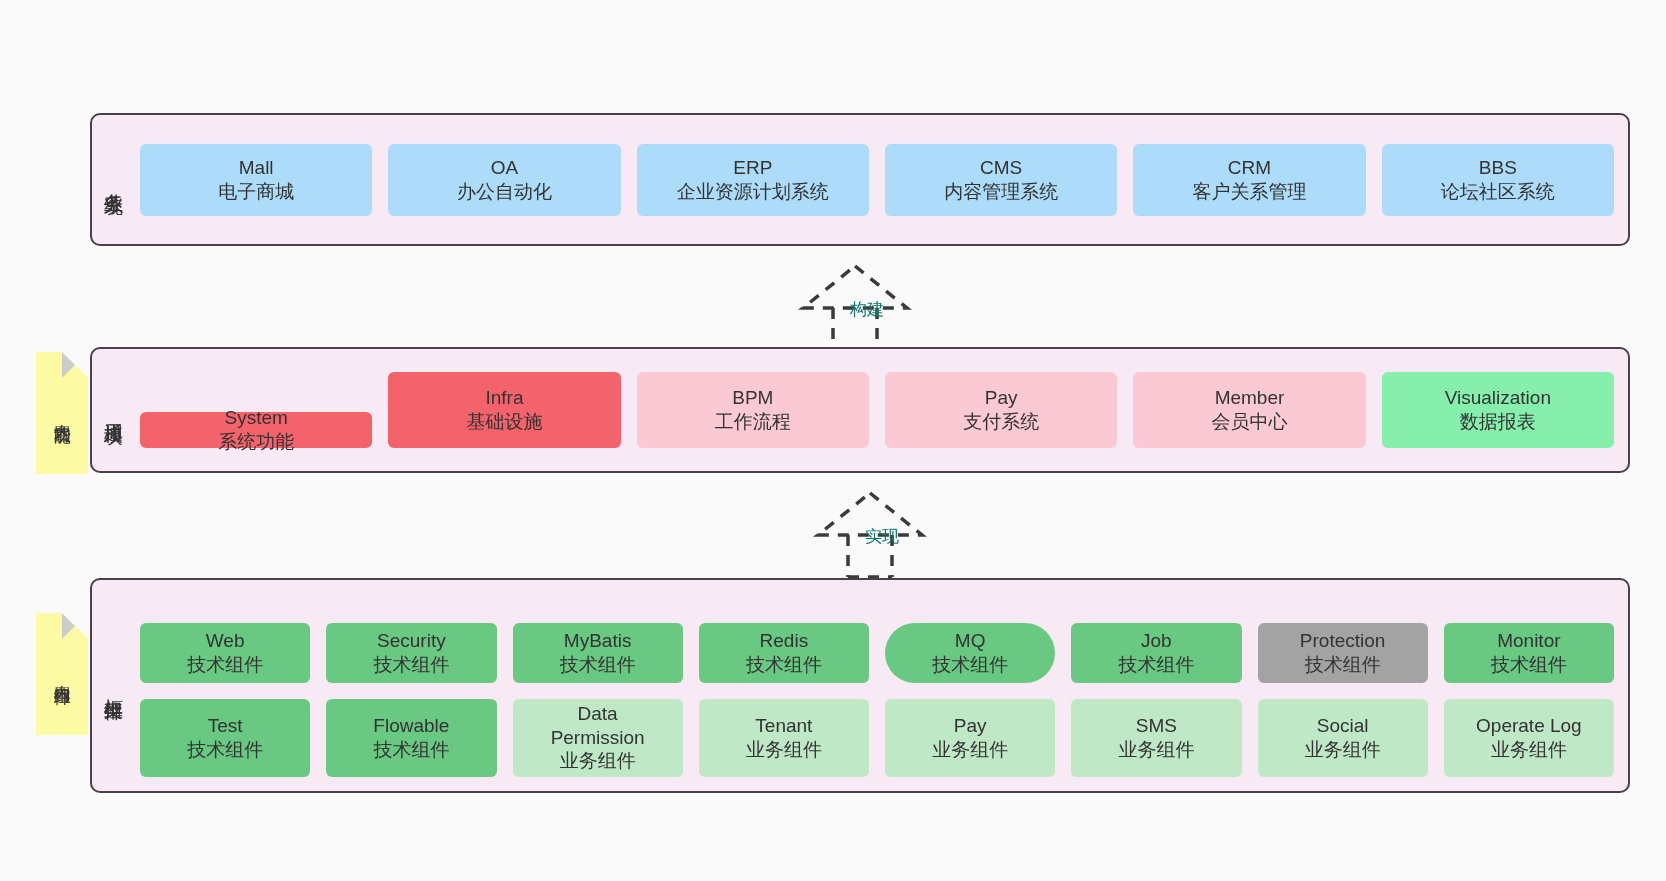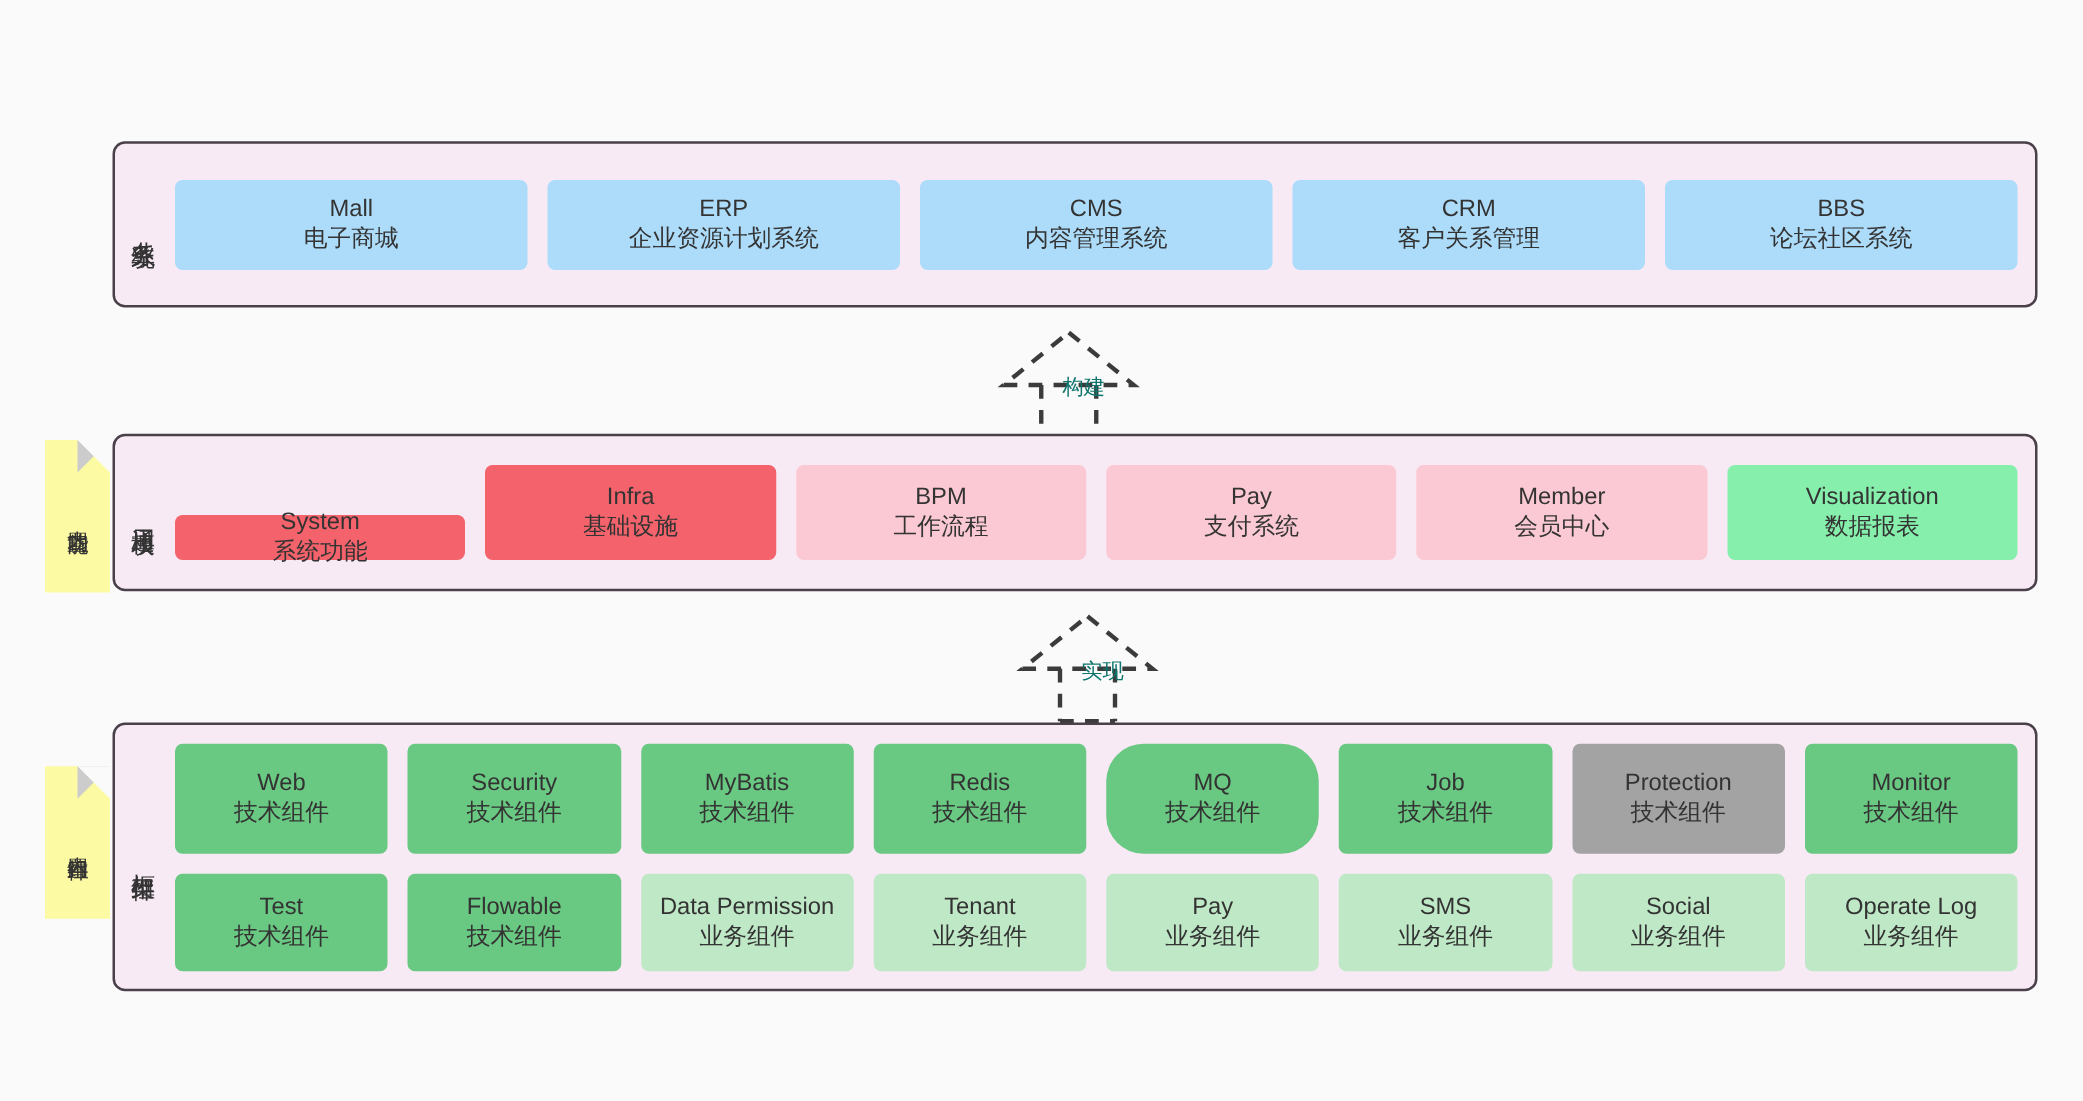--- a/index.html
+++ b/index.html
@@ -68,21 +68,21 @@
     flex: 1 1 0;
     border-radius: 6px;
     display: flex;
     flex-direction: column;
     align-items: center;
     justify-content: center;
     text-align: center;
     font-size: 19px;
     line-height: 1.25;
     color: #333333;
-    padding: 6px 4px;
+    padding: 6px 16px;
     box-sizing: border-box;
     user-select: none;
   }
   .node .en { display: block; }
   .node .cn { display: block; }
 
   
   .c-blue        { background: #addcfa; }
   .c-red         { background: #f4636b; }
   .c-pink        { background: #fbc9d3; }
@@ -161,20 +161,24 @@
 
   <div class="layer" style="left:90px; top:113px; width:1540px; height:133px;">
     <div class="layer-title">业务系统</div>
     <div class="layer-body">
       <div class="row" style="height:72px;">
         <div class="node c-blue" style="background: rgb(173, 220, 250);">
           <span class="en">Mall</span>
           <span class="cn">电子商城</span>
         </div>
         <div class="node c-blue" style="background: rgb(173, 220, 250);">
+          <span class="en">OA</span>
+          <span class="cn">办公自动化</span>
+        </div>
+        <div class="node c-blue" style="background: rgb(173, 220, 250);">
           <span class="en">ERP</span>
           <span class="cn">企业资源计划系统</span>
         </div>
         <div class="node c-blue" style="background: rgb(173, 220, 250);">
           <span class="en">CMS</span>
           <span class="cn">内容管理系统</span>
         </div>
         <div class="node c-blue" style="background: rgb(173, 220, 250);">
           <span class="en">CRM</span>
           <span class="cn">客户关系管理</span>
@@ -241,21 +245,21 @@
   </div>
 
   <div class="note" style="left:36px; top:613px; width:52px; height:122px;">
     <span>内置组件</span>
   </div>
 
   <div class="layer" style="left:90px; top:578px; width:1540px; height:215px;">
     <div class="layer-title">框架组件</div>
     <div class="layer-body">
 
-      <div class="row" style="height:88px;">
+      <div class="row" style="height:88px;align-items:flex-end;">
         <div class="node c-green" style="background: rgb(105, 200, 129);">
           <span class="en">Web</span>
           <span class="cn">技术组件</span>
         </div>
         <div class="node c-green" style="background: rgb(105, 200, 129);">
           <span class="en">Security</span>
           <span class="cn">技术组件</span>
         </div>
         <div class="node c-green" style="background: rgb(105, 200, 129);">
           <span class="en">MyBatis</span>

